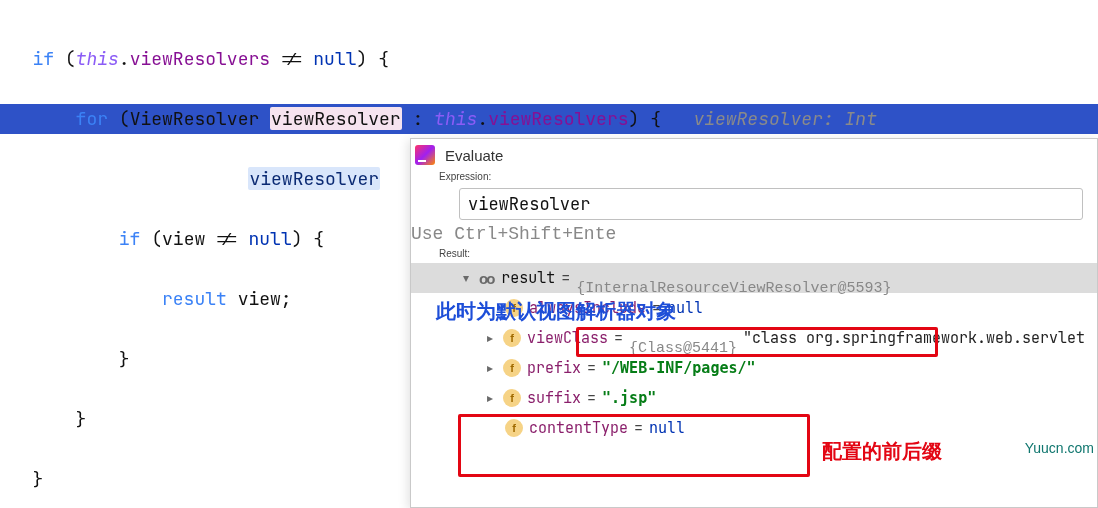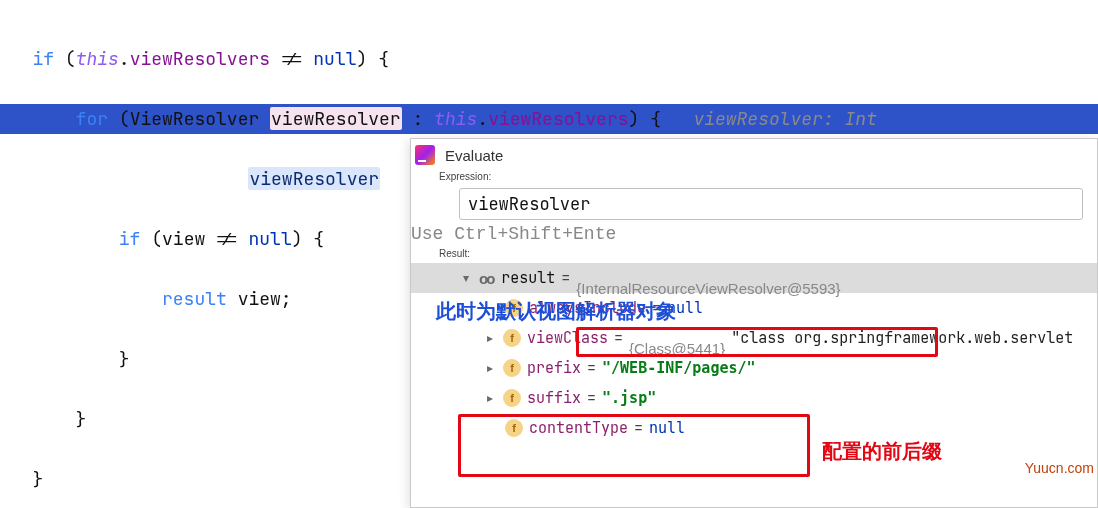--- a/index.html
+++ b/index.html
@@ -103,21 +103,21 @@
     width:18px; height:18px; border-radius:50%;
     background:#f6d386; color:#a06a00;
     font-size:11px; font-weight:bold;
     display:inline-flex; align-items:center; justify-content:center;
     font-family:Arial,sans-serif;
   }
   .fname { color:#8a1f6b; font-family:"JetBrains Mono","Consolas",monospace; }
   .feq { color:#444; font-family:"JetBrains Mono","Consolas",monospace; }
   .fval-str { color:#067d17; font-family:"Consolas",monospace; font-weight:bold; }
   .fval-null { color:#0033b3; font-family:"Consolas",monospace; }
-  .fval-obj { color:#888; font-family:Liberation Sans, sans-serif;margin-top:20px; }
+  .fval-obj { color:#888; font-family:Liberation Mono, monospace;margin-top:20px; }
   .fval-plain { color:#222; font-family:"JetBrains Mono","Consolas",monospace; }
   .result-name { color:#111; font-family:"JetBrains Mono","Consolas",monospace; }
 
   .redbox1 {
     position:absolute;
     border:3px solid #e30613;
     border-radius:2px;
     left:576px; top:327px;
     width:362px; height:30px;
     z-index:10; pointer-events:none;
@@ -139,22 +139,22 @@
   }
   .redlabel2 {
     position:absolute;
     left:822px; top:438px;
     color:#e30613; font-weight:700;
     font-family:Liberation Mono, monospace;
     font-size:20px; z-index:10;
   }
   .watermark {
     position:absolute;
-    right:4px; bottom:32px;
-    color:#c2410c;
+    right:4px; bottom:52px;
+    color:#0f766e;
     font-family:Arial,sans-serif;
     font-size:14px;
     z-index:11;
   }
   .ij-icon {
     width:20px;height:20px;
     background:linear-gradient(135deg,#ff3366 0%,#a020f0 50%,#ff8a00 100%);
     border-radius:3px;
     display:inline-block;
     position:relative;

